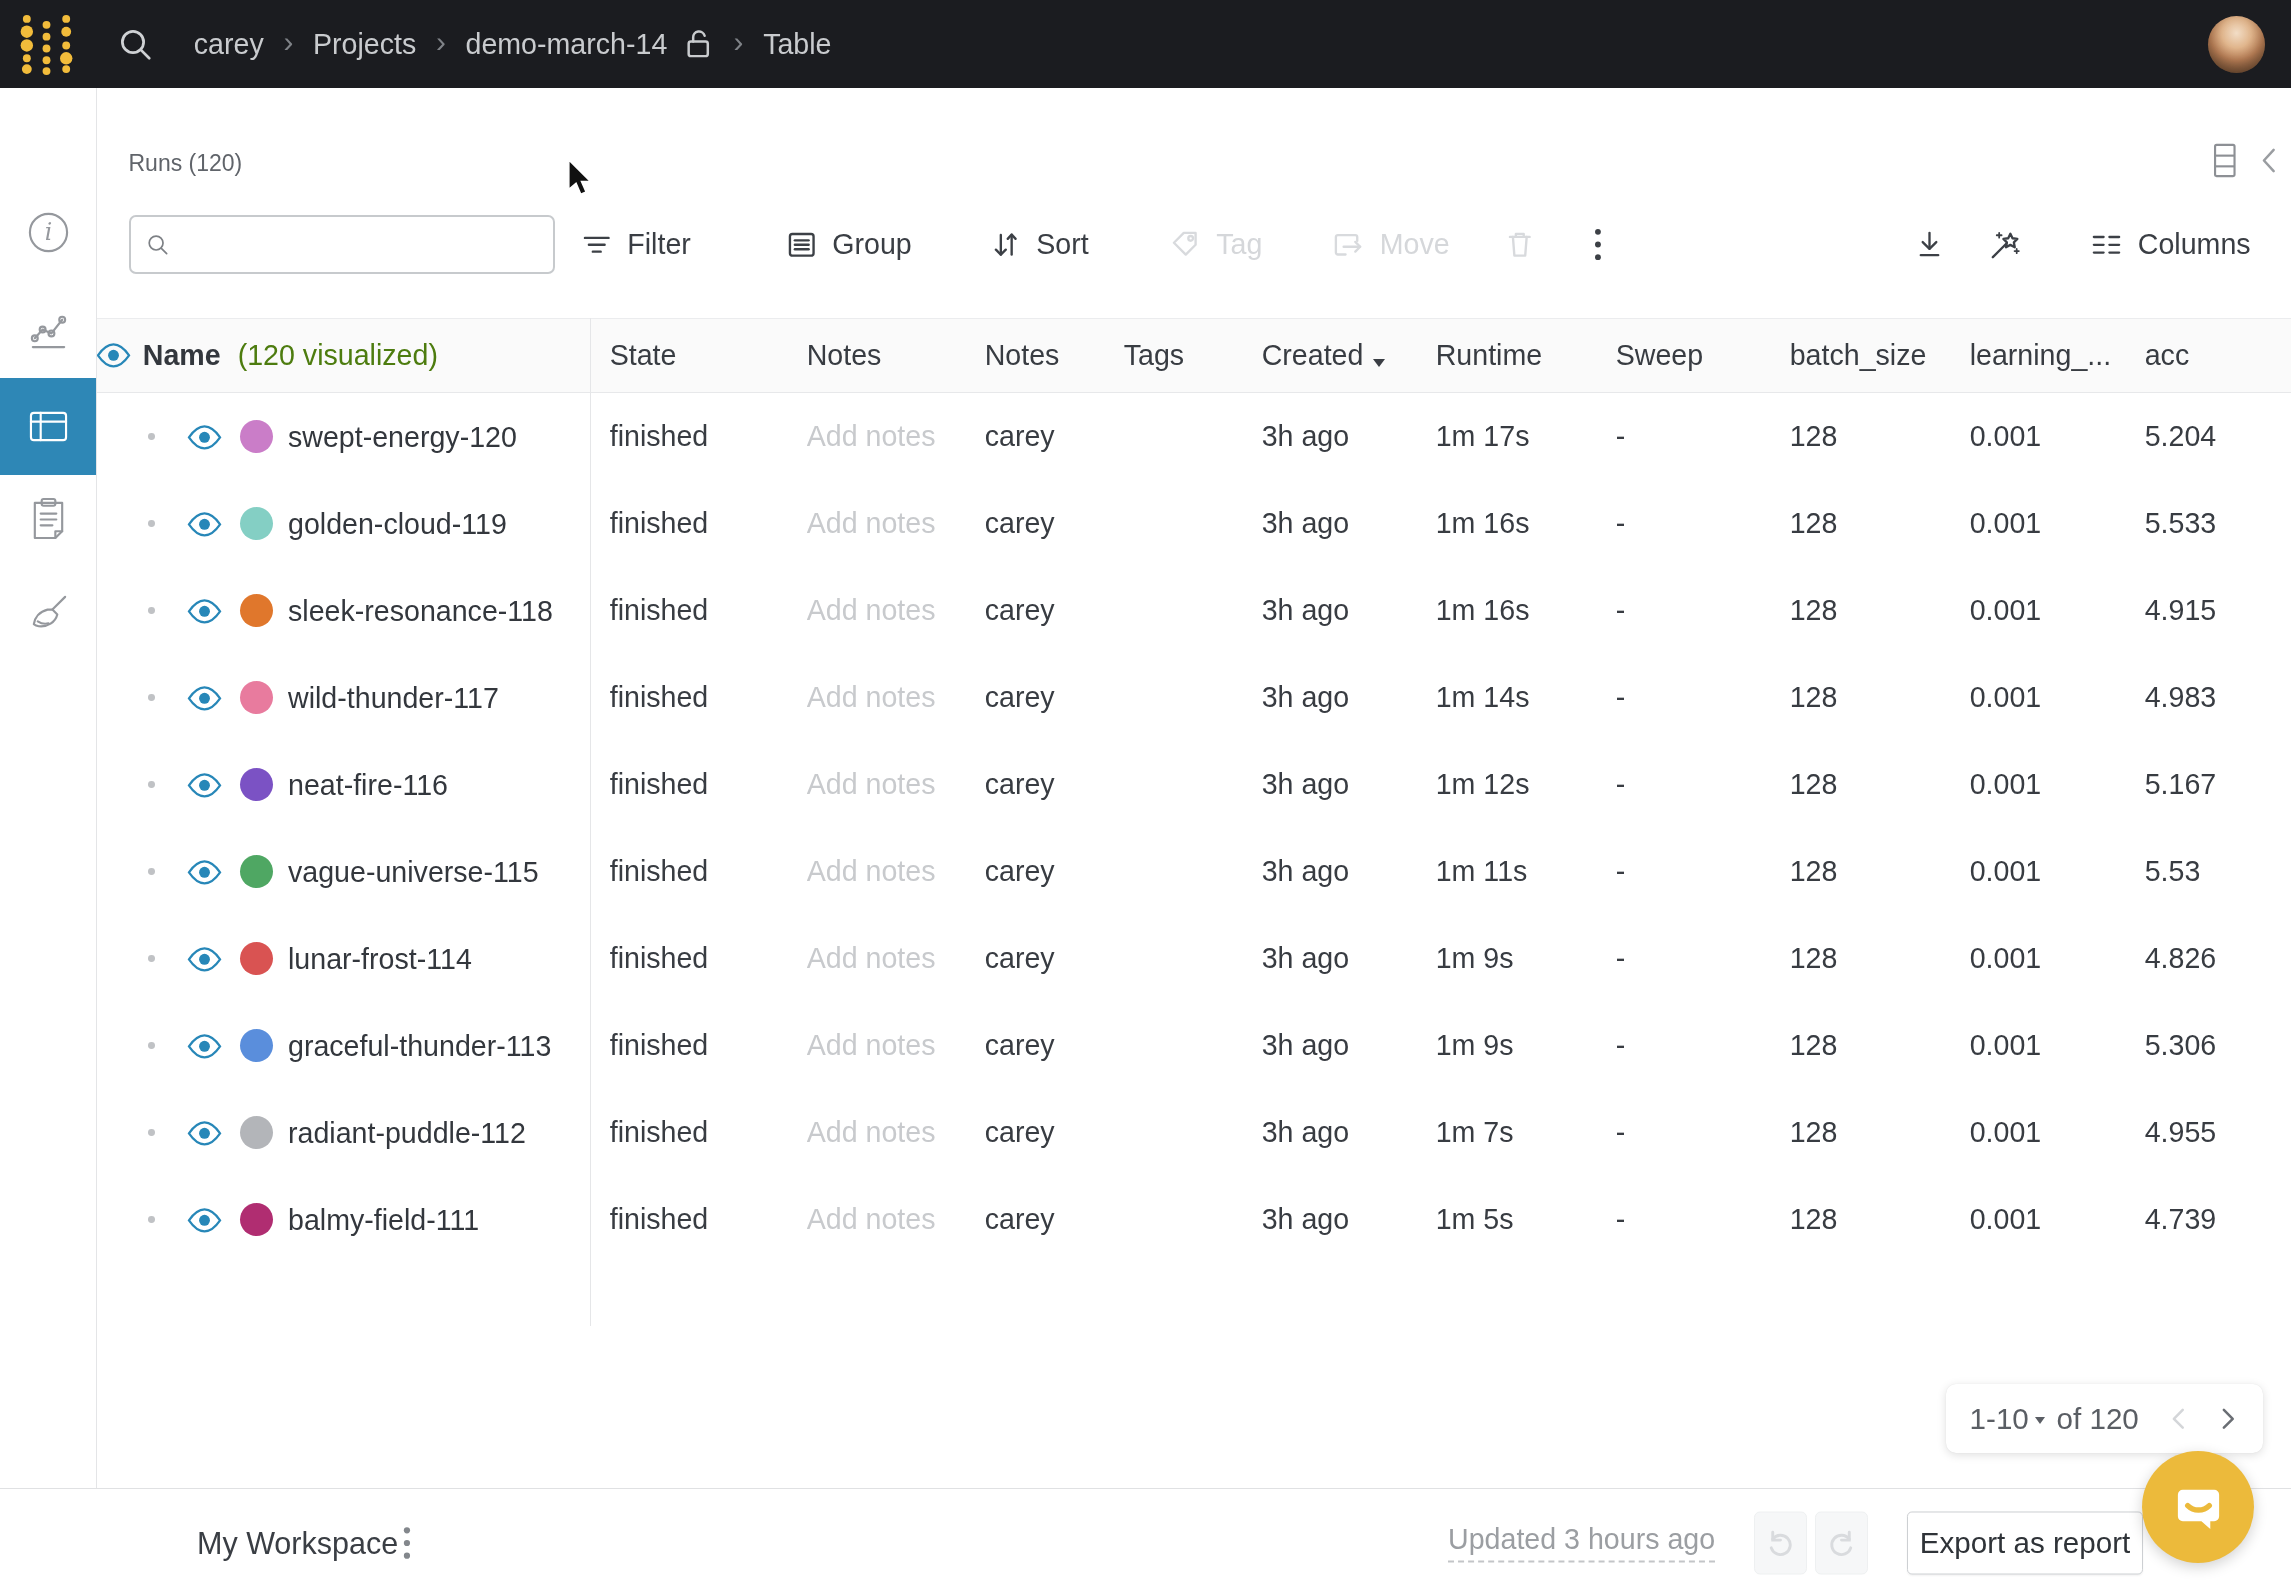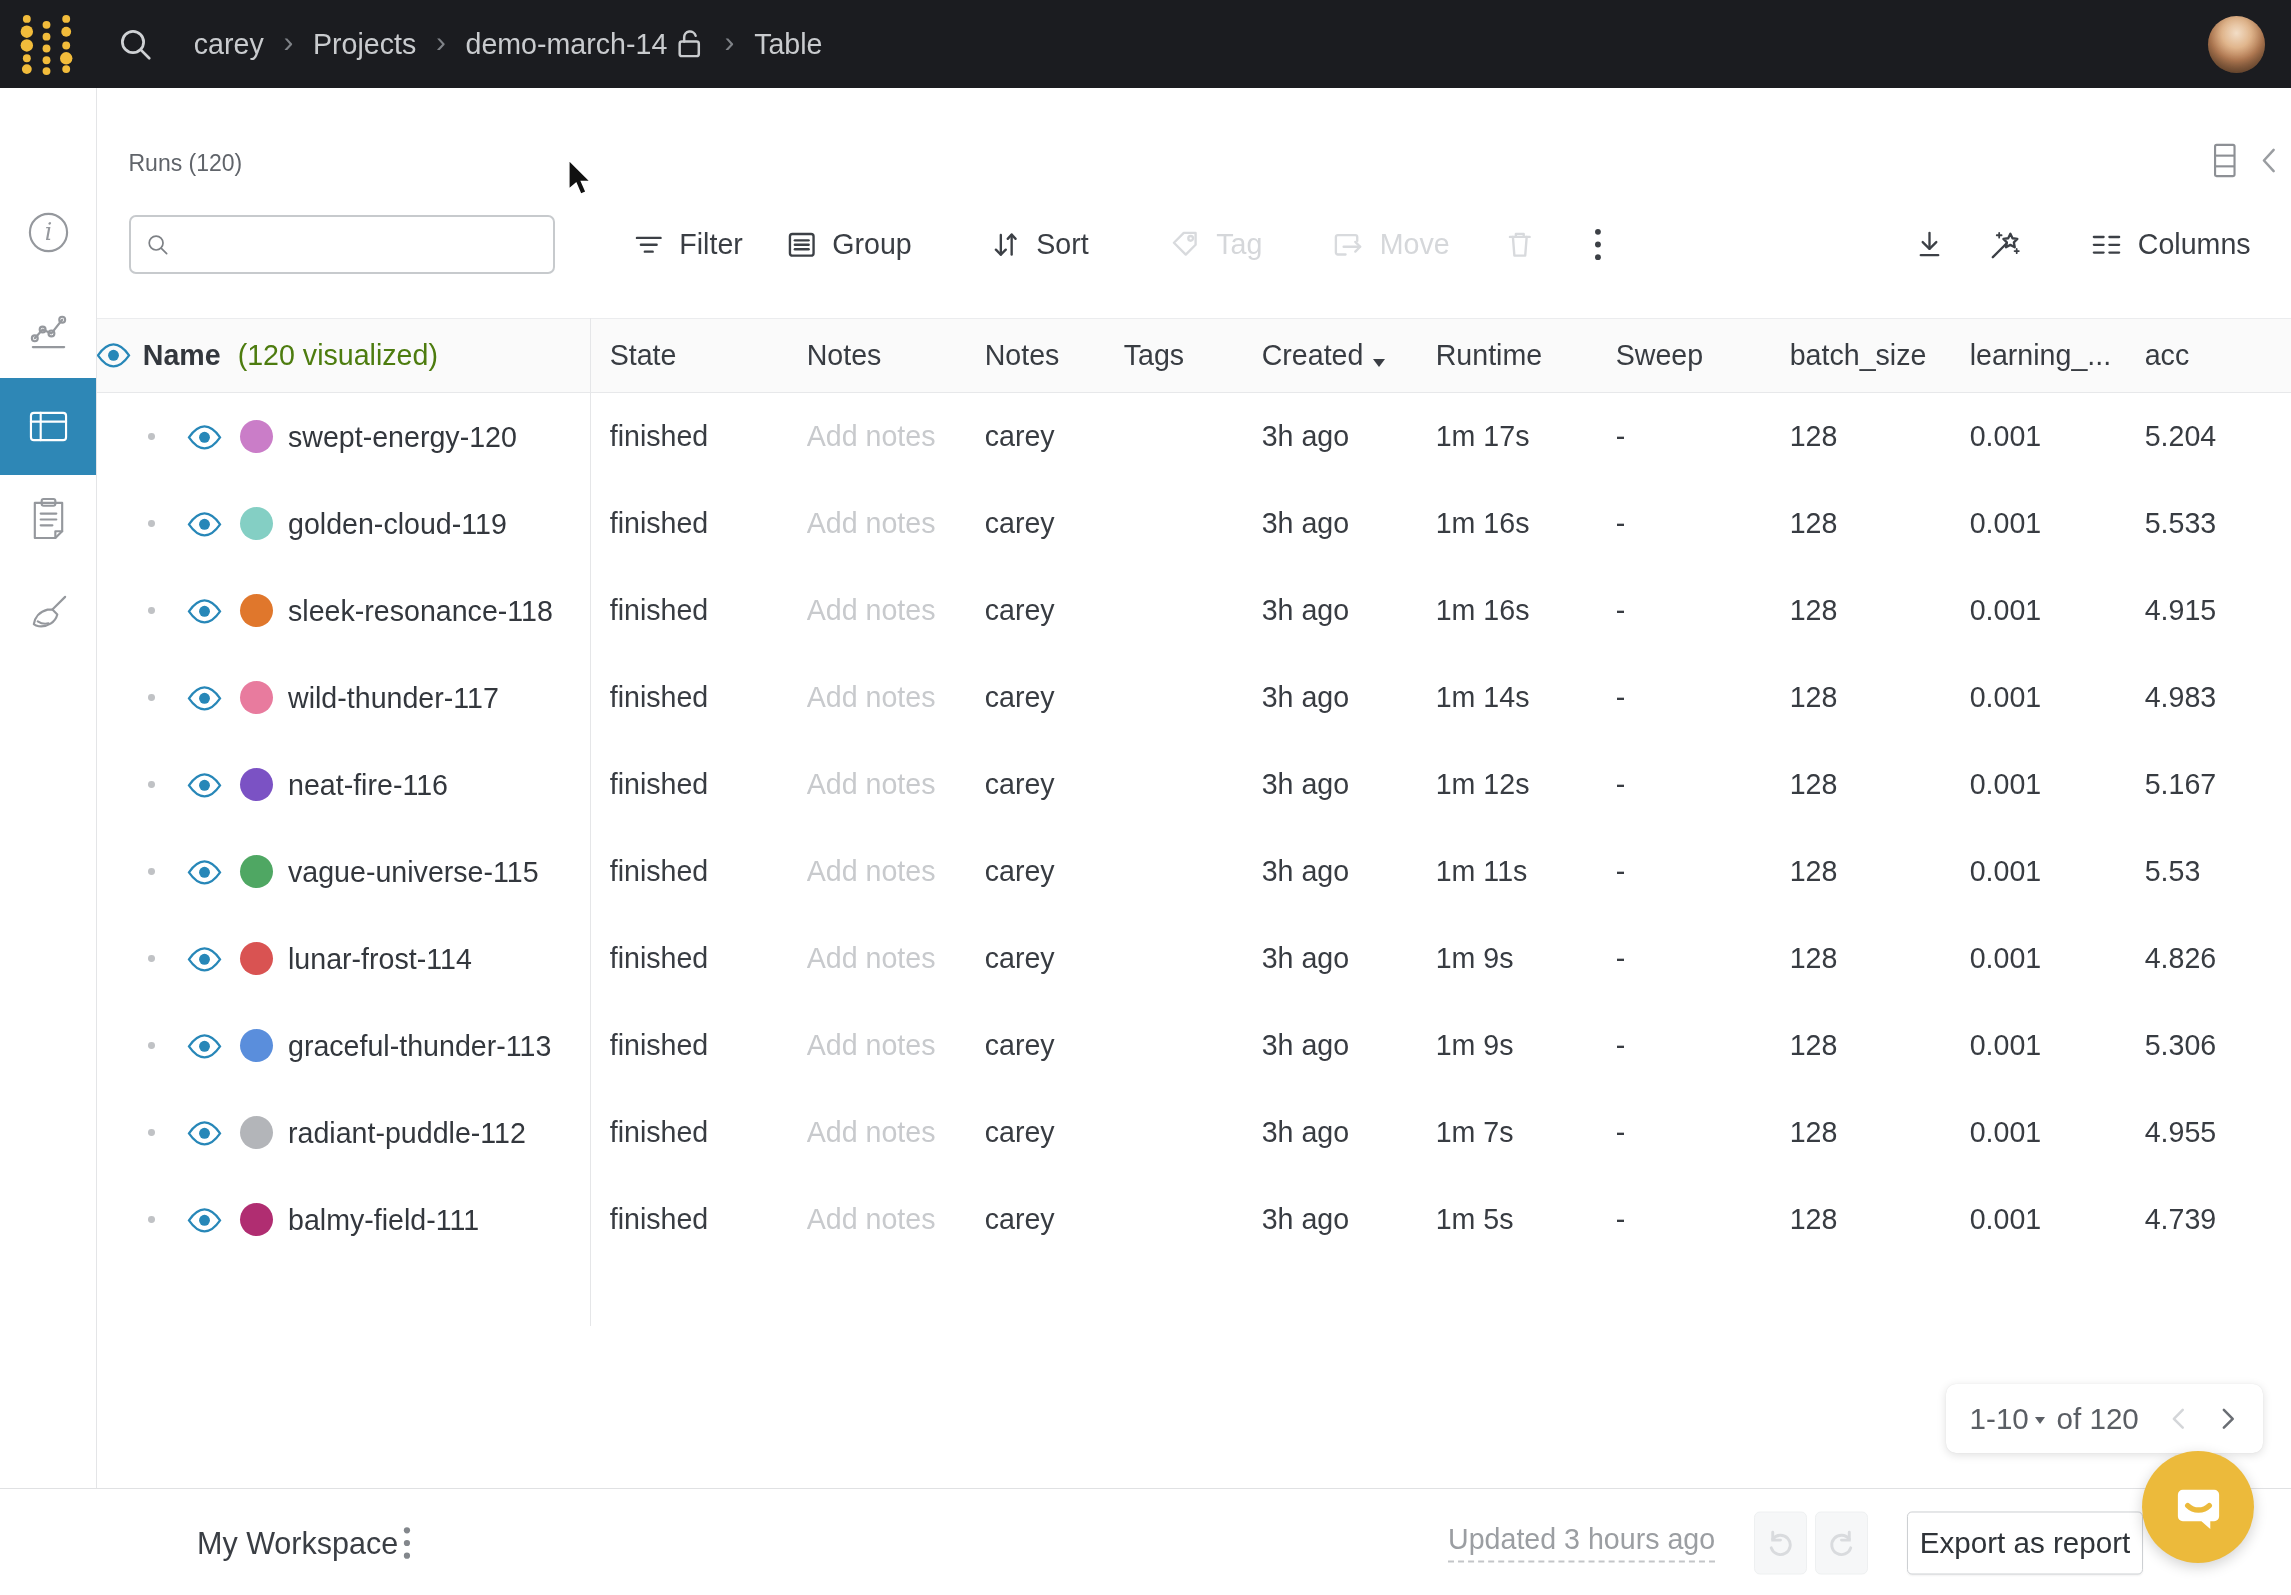--- a/index.html
+++ b/index.html
@@ -6,21 +6,21 @@
   body{width:2291px;height:1596px;font-family:"Liberation Sans","DejaVu Sans",sans-serif;-webkit-font-smoothing:antialiased;}
   .screen{position:relative;width:2291px;height:1596px;overflow:hidden;background:#fff;}
 
   
   .topbar{position:absolute;left:0;top:0;right:0;height:88px;background:#1b1c20;display:flex;align-items:center;z-index:20;}
   .logo{margin-left:15.8px;width:63px;height:65px;flex:0 0 auto;cursor:pointer;}
   .topbar-search{margin-left:37px;width:39px;height:39px;display:flex;align-items:center;justify-content:center;cursor:pointer;}
   .breadcrumb{margin-left:39px;display:flex;align-items:center;gap:19.7px;font-size:28.6px;color:#c9cbce;}
   .breadcrumb .crumb{cursor:pointer;}
   .breadcrumb .sep{color:#7f8287;font-size:29.6px;transform:translateY(-2px);}
-  .crumb-proj{display:flex;align-items:center;gap:8px;}
+  .crumb-proj{display:flex;align-items:center;gap:17px;}
   .avatar{margin-left:auto;margin-right:25.6px;width:57px;height:57px;border-radius:50%;cursor:pointer;
     background:radial-gradient(circle at 50% 30%,#f2ddc6 0%,#e0b58c 30%,#b97f57 55%,#7c563c 80%,#55392a 100%);
     box-shadow:inset 0 -7.9px 13.8px rgba(60,40,20,.35);}
 
   
   .sidebar{position:absolute;left:0;top:88px;width:96px;bottom:107px;background:#fff;border-right:1px solid #e4e5e7;z-index:10;}
   .side-item{position:absolute;left:0;width:96px;height:83px;display:flex;align-items:center;justify-content:center;cursor:pointer;}
   .side-item svg{stroke:#95989d;fill:none;stroke-width:2.2;stroke-linecap:round;stroke-linejoin:round;}
   .side-item.active{height:97px;}
   .side-item.active svg{stroke:#fff;}
@@ -34,21 +34,21 @@
 
   
   .controls{position:absolute;left:0;top:127px;right:0;height:61px;}
   .searchbox{position:absolute;left:32.5px;top:0;width:426px;height:59px;border:2px solid #c7cacd;border-radius:6.9px;display:flex;align-items:center;box-sizing:border-box;background:#fff;}
   .searchbox svg{margin-left:15.8px;}
   .searchbox input{border:none;outline:none;flex:1;height:100%;font-size:27.6px;background:transparent;padding:0 13.8px;color:#33373d;}
   .tbtn{position:absolute;top:0;height:59px;display:flex;align-items:center;gap:14.8px;cursor:pointer;font-size:28.6px;color:#3a3e44;}
   .tbtn svg{stroke:#3c4046;fill:none;stroke-width:2.4;stroke-linecap:round;stroke-linejoin:round;}
   .tbtn.disabled{color:#d5d7da;cursor:default;}
   .tbtn.disabled svg{stroke:#d8dadd;}
-  .b-filter{left:537px;} .b-group{left:690px;} .b-sort{left:894px;} .b-tag{left:1074px;}
+  .b-filter{left:485px;} .b-group{left:690px;} .b-sort{left:894px;} .b-tag{left:1074px;}
   .b-move{left:1236px;} .b-trash{left:1409px;} .b-kebab{left:1497px;}
   .b-download{left:1817px;} .b-wand{left:1891px;} .b-columns{left:1994px;}
 
   
   .thead{position:absolute;left:0;top:230px;right:0;height:75px;background:#fafafa;border-top:1px solid #ebecee;border-bottom:1px solid #e7e8ea;display:flex;align-items:center;font-size:28.6px;color:#383c42;box-sizing:border-box;}
   .tbody{position:absolute;left:0;top:305px;right:0;}
   .row{display:flex;align-items:center;height:87px;font-size:28.6px;color:#383c42;}
   .cell{flex:0 0 auto;white-space:nowrap;overflow:hidden;}
   .rail{width:494px;position:relative;height:100%;}
   .c-state{width:197px;padding-left:19.7px;}

